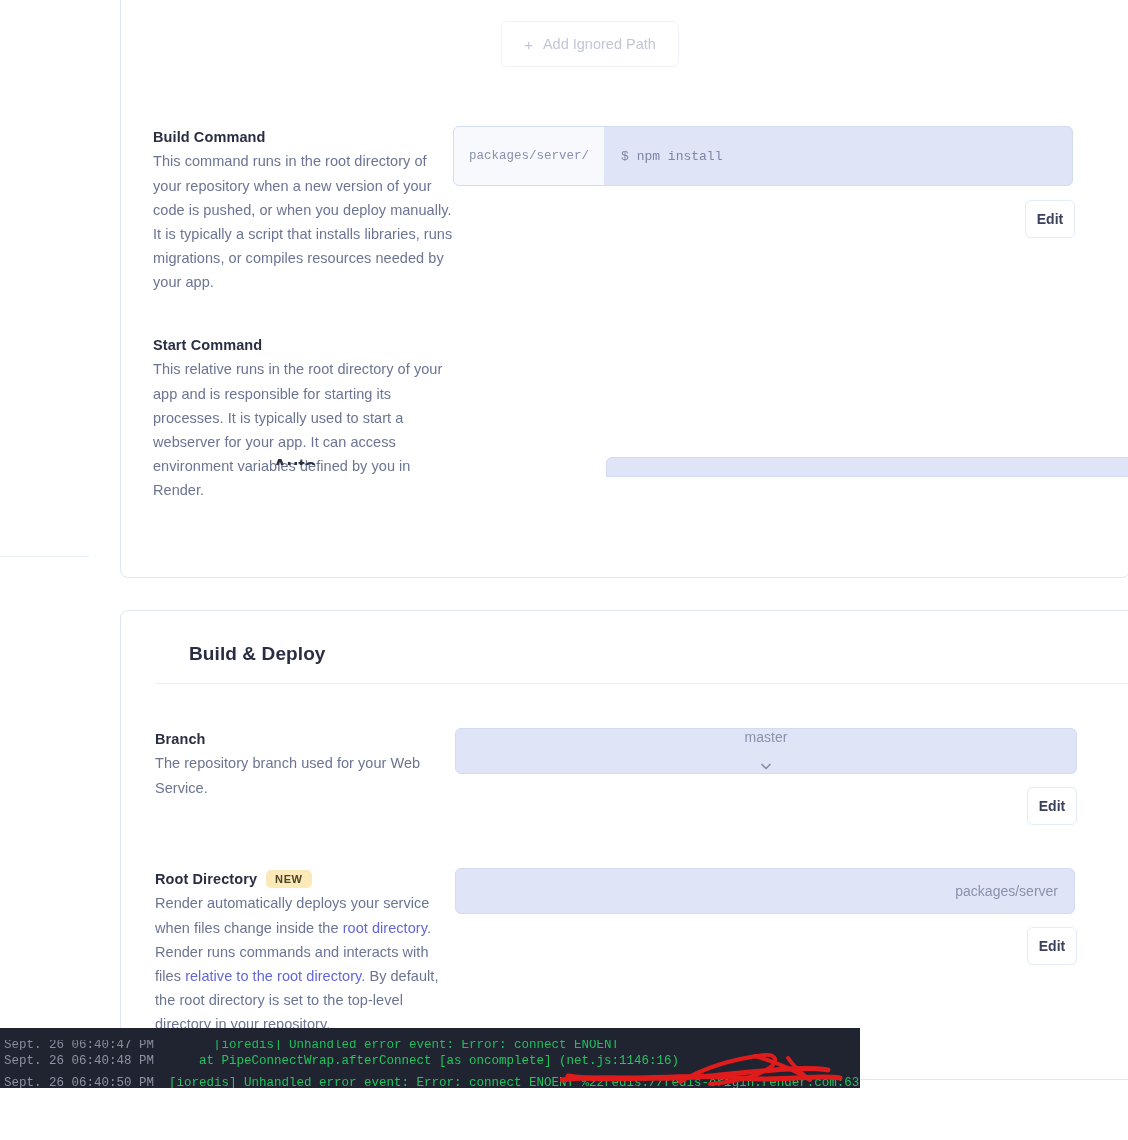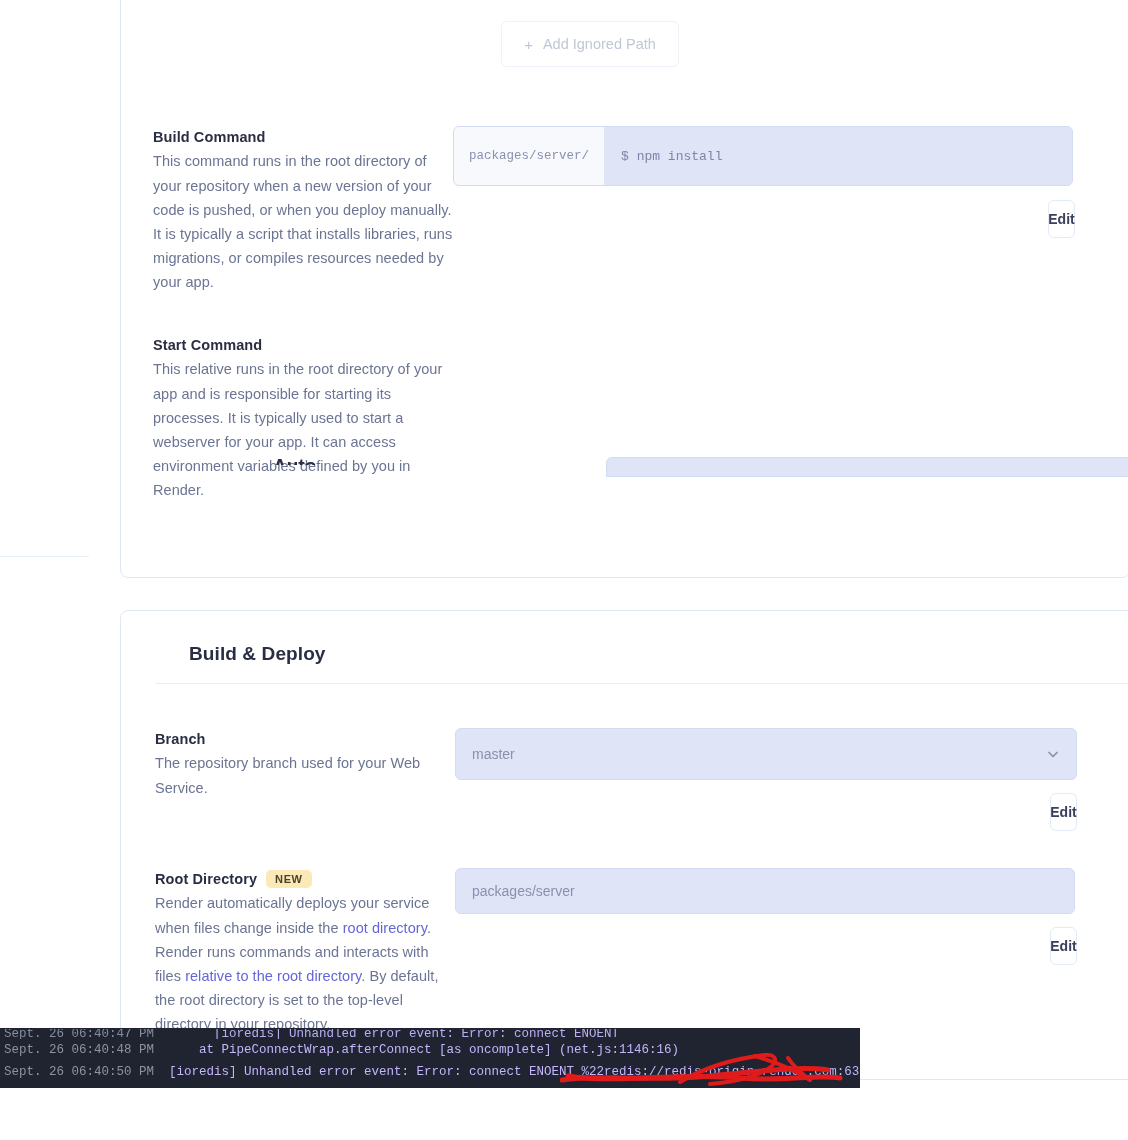--- a/index.html
+++ b/index.html
@@ -138,44 +138,46 @@
     width: 620px;
     height: 46px;
     border-radius: 6px;
     background: #dfe5f7;
     border: 1px solid #d3dbf2;
     display: flex;
     align-items: center;
     padding: 0 16px;
     color: #8a90ae;
     font-size: 14px;
+    justify-content: flex-end;
   }
 
   .input-select {
     width: 622px;
-    height: 52px;
+    height: 46px;
     border-radius: 6px;
     background: #dfe5f7;
     border: 1px solid #d3dbf2;
     display: flex;
     align-items: center;
     justify-content: space-between;
     padding: 0 16px;
     color: #8a90ae;
     font-size: 14px;
+    flex-direction: column;
   }
   .chevron {
     color: #8a90ae;
     display: flex;
     align-items: center;
   }
 
   
   .btn-edit {
-    width: 27px;
+    width: 50px;
     height: 38px;
     background: #ffffff;
     border: 1px solid #e3eaf8;
     border-radius: 6px;
     font-size: 14px;
     font-weight: bold;
     color: #3b405c;
     font-family: "Liberation Sans", sans-serif;
     cursor: pointer;
     display: flex;
@@ -242,34 +244,34 @@
   .terminal {
     position: absolute;
     left: 0;
     top: 1028px;
     width: 860px;
     height: 60px;
     background: #1f2430;
     overflow: hidden;
     font-family: "Liberation Mono", monospace;
     font-size: 12.5px;
-    padding-top: 1px;
+    padding-top: 12px;
   }
   .log-line {
     display: flex;
     height: 22px;
     align-items: center;
     white-space: pre;
   }
   .log-ts {
     color: #8d93a3;
     flex: 0 0 150px;
     padding-left: 4px;
   }
-  .log-msg { color: #c4b5fd; }
+  .log-msg { color: #22c55e; }
   .log-clipped {
     height: 10px;
     overflow: hidden;
     opacity: .95;
   }
 
   .scribble {
     position: absolute;
     left: 560px;
     top: 1052px;

